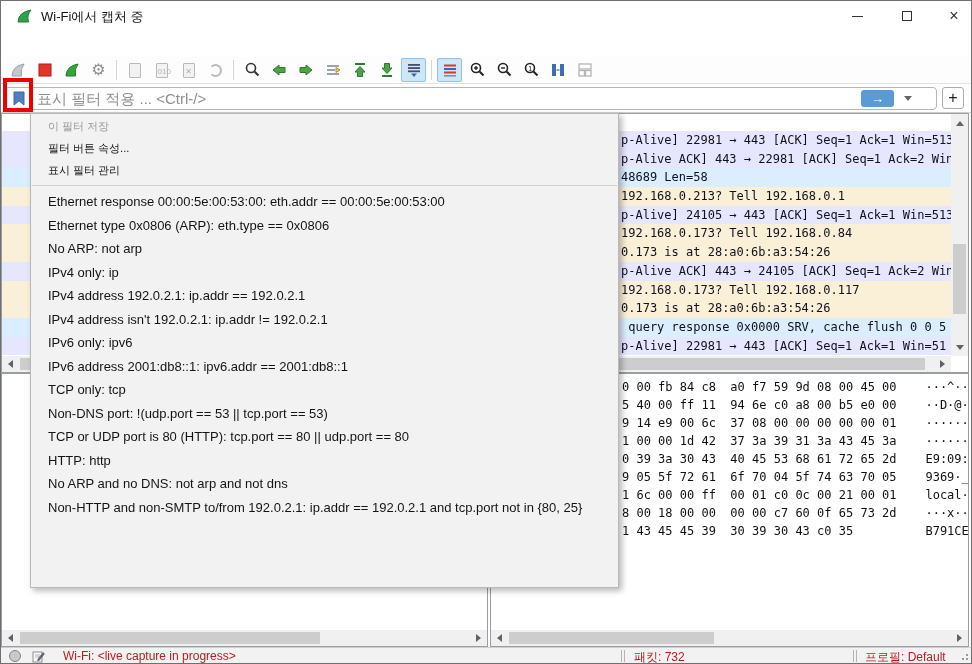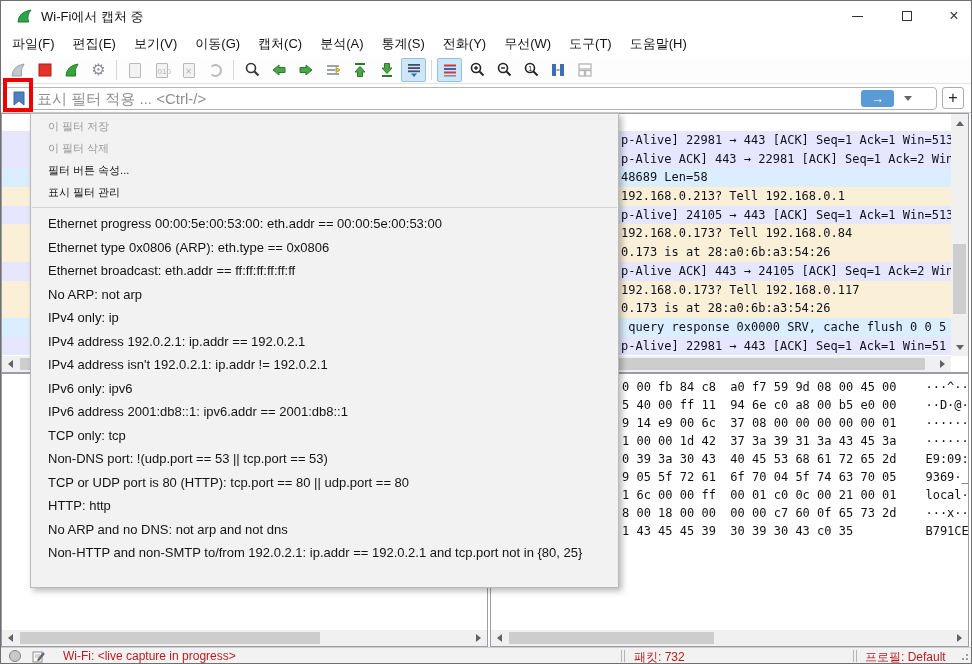--- a/index.html
+++ b/index.html
@@ -106,34 +106,20 @@
         <div class="min-glyph"></div>
       </div>
     <div class="win-btn btn-max">
         <div class="max-glyph"></div>
       </div>
     <div class="win-btn btn-close">
         <span class="close-glyph">×</span>
       </div>
   </div>
 
-  <div class="menubar">
-
-  <span class="menubar-item">파일(F)</span>
-      <span class="menubar-item">편집(E)</span>
-      <span class="menubar-item">보기(V)</span>
-      <span class="menubar-item">이동(G)</span>
-      <span class="menubar-item">캡처(C)</span>
-      <span class="menubar-item">분석(A)</span>
-      <span class="menubar-item">통계(S)</span>
-      <span class="menubar-item">전화(Y)</span>
-      <span class="menubar-item">무선(W)</span>
-      <span class="menubar-item">도구(T)</span>
-      <span class="menubar-item">도움말(H)</span>
-    </div>
 
   <div class="toolbar">
     <div class="tbtn">
       <svg width="18" height="18" viewBox="0 0 18 18">
           <path d="M3 15 Q3.5 5 15 3 Q11 8 12.5 15 Z" fill="#c3c7ce" stroke="#9aa0a8"></path>
         </svg>
     </div>
     <div class="tbtn">
       <svg width="18" height="18" viewBox="0 0 18 18">
           <rect x="3" y="3" width="12" height="12" fill="#e63329" stroke="#a81f17"></rect>
@@ -350,30 +336,28 @@
       <div class="arr">
           <div class="tri right"></div>
         </div>
     </div>
   </div>
 
   <div class="filter-menu">
     <div>
 
     <div class="fm-action disabled"><span>이 필터 저장</span></div>
-        <div class="fm-action disabled"><span>이 필터 삭제</span></div>
         <div class="fm-action"><span>필터 버튼 속성...</span></div>
         <div class="fm-action"><span>표시 필터 관리</span></div>
       </div>
     <div class="fm-sep"></div>
     <div>
 
-    <div class="fm-filter">Ethernet progress 00:00:5e:00:53:00: eth.addr == 00:00:5e:00:53:00</div>
+    <div class="fm-filter">Ethernet response 00:00:5e:00:53:00: eth.addr == 00:00:5e:00:53:00</div>
         <div class="fm-filter">Ethernet type 0x0806 (ARP): eth.type == 0x0806</div>
-        <div class="fm-filter">Ethernet broadcast: eth.addr == ff:ff:ff:ff:ff:ff</div>
         <div class="fm-filter">No ARP: not arp</div>
         <div class="fm-filter">IPv4 only: ip</div>
         <div class="fm-filter">IPv4 address 192.0.2.1: ip.addr == 192.0.2.1</div>
         <div class="fm-filter">IPv4 address isn't 192.0.2.1: ip.addr != 192.0.2.1</div>
         <div class="fm-filter">IPv6 only: ipv6</div>
         <div class="fm-filter">IPv6 address 2001:db8::1: ipv6.addr == 2001:db8::1</div>
         <div class="fm-filter">TCP only: tcp</div>
         <div class="fm-filter">Non-DNS port: !(udp.port == 53 || tcp.port == 53)</div>
         <div class="fm-filter">TCP or UDP port is 80 (HTTP): tcp.port == 80 || udp.port == 80</div>
         <div class="fm-filter">HTTP: http</div>

